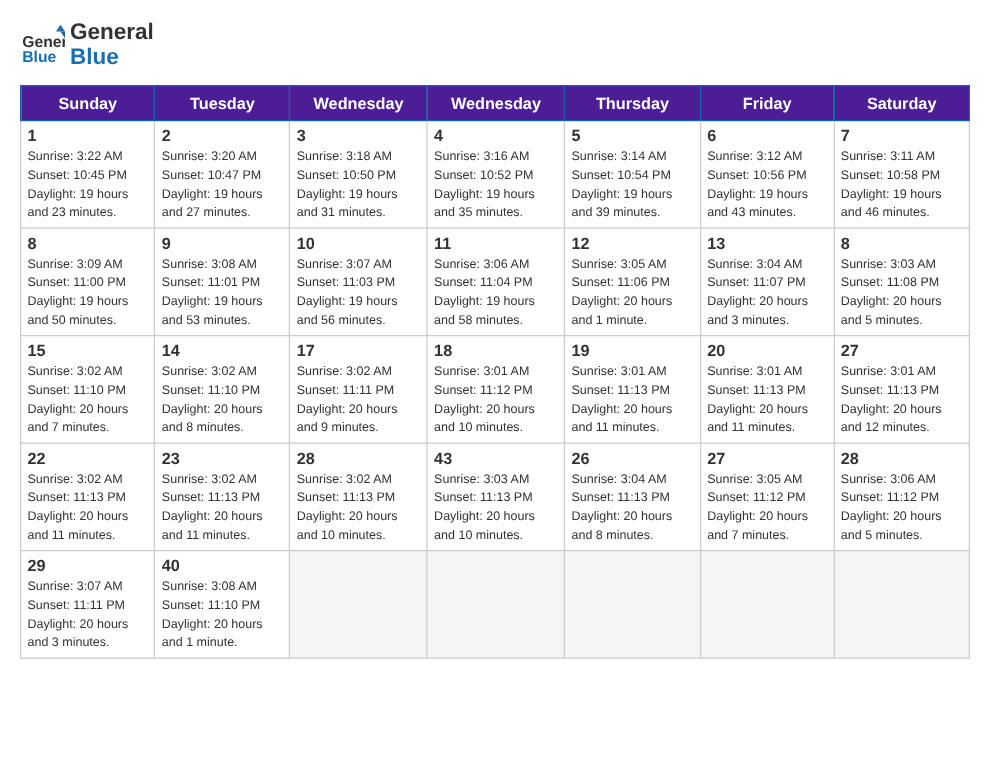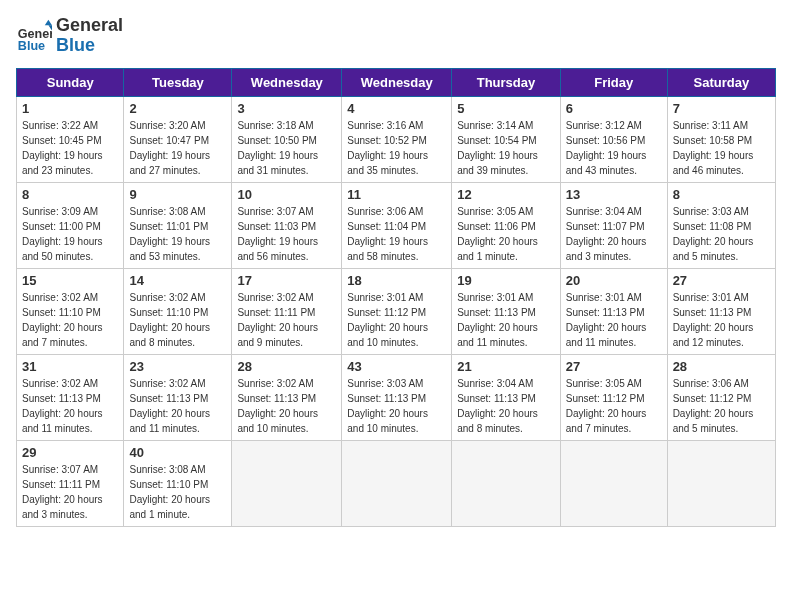--- a/index.html
+++ b/index.html
@@ -204,37 +204,37 @@
           <span class="day-num">20</span>
           <div class="day-info">Sunrise: 3:01 AM<br>Sunset: 11:13 PM<br>Daylight: 20 hours and 11 minutes.</div>
         </td>
         <td>
           <span class="day-num">27</span>
           <div class="day-info">Sunrise: 3:01 AM<br>Sunset: 11:13 PM<br>Daylight: 20 hours and 12 minutes.</div>
         </td>
       </tr>
       <tr>
         <td>
-          <span class="day-num">31</span>
+          <span class="day-num">22</span>
           <div class="day-info">Sunrise: 3:02 AM<br>Sunset: 11:13 PM<br>Daylight: 20 hours and 11 minutes.</div>
         </td>
         <td>
           <span class="day-num">23</span>
           <div class="day-info">Sunrise: 3:02 AM<br>Sunset: 11:13 PM<br>Daylight: 20 hours and 11 minutes.</div>
         </td>
         <td>
           <span class="day-num">28</span>
           <div class="day-info">Sunrise: 3:02 AM<br>Sunset: 11:13 PM<br>Daylight: 20 hours and 10 minutes.</div>
         </td>
         <td>
           <span class="day-num">43</span>
           <div class="day-info">Sunrise: 3:03 AM<br>Sunset: 11:13 PM<br>Daylight: 20 hours and 10 minutes.</div>
         </td>
         <td>
-          <span class="day-num">21</span>
+          <span class="day-num">26</span>
           <div class="day-info">Sunrise: 3:04 AM<br>Sunset: 11:13 PM<br>Daylight: 20 hours and 8 minutes.</div>
         </td>
         <td>
           <span class="day-num">27</span>
           <div class="day-info">Sunrise: 3:05 AM<br>Sunset: 11:12 PM<br>Daylight: 20 hours and 7 minutes.</div>
         </td>
         <td>
           <span class="day-num">28</span>
           <div class="day-info">Sunrise: 3:06 AM<br>Sunset: 11:12 PM<br>Daylight: 20 hours and 5 minutes.</div>
         </td>

